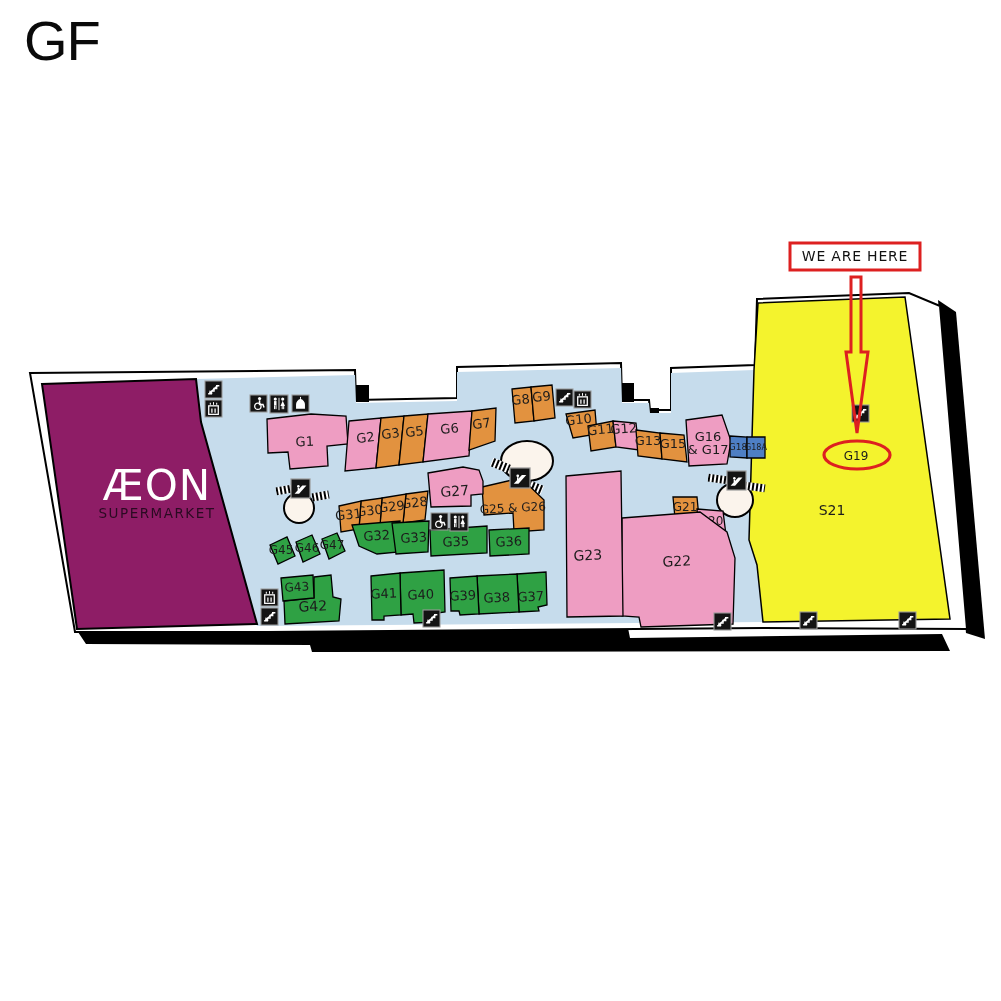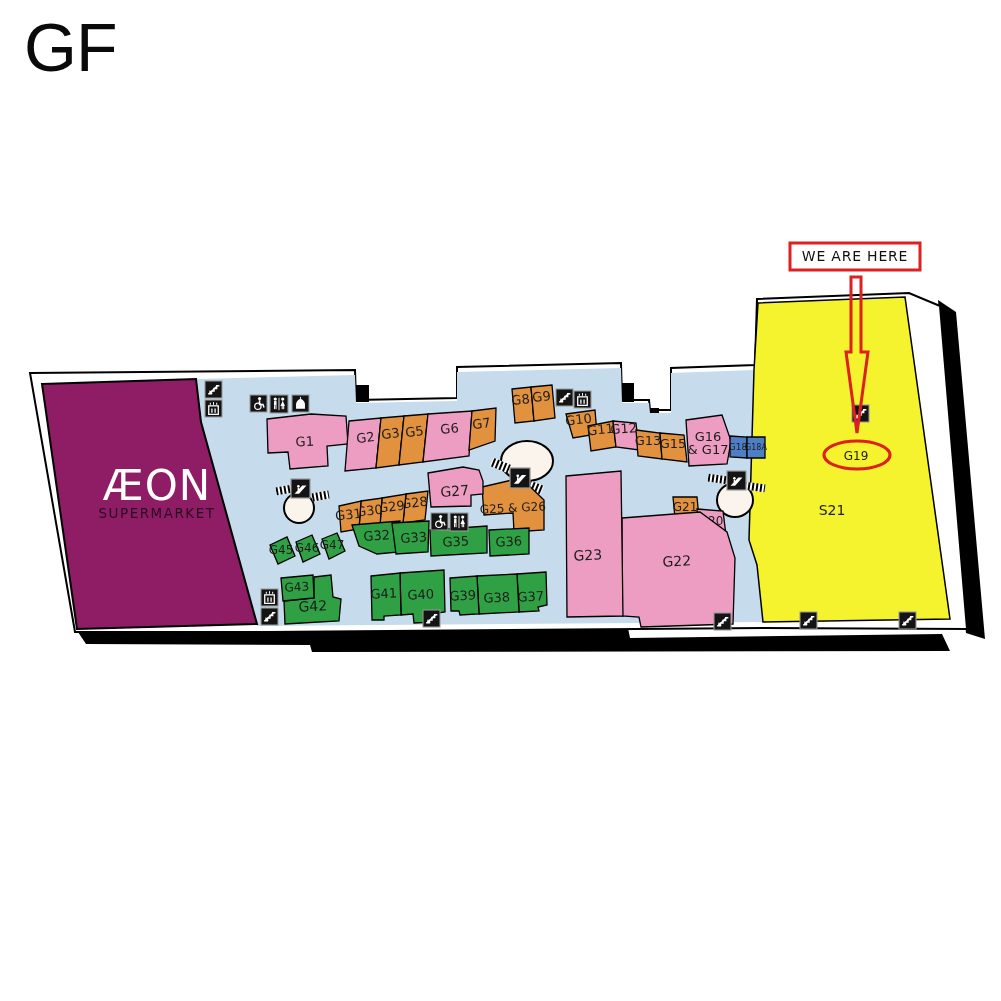--- a/index.html
+++ b/index.html
@@ -1,18 +1,18 @@
 <!DOCTYPE html>
 <html><head>
 <meta charset="utf-8">
 <style>
   html,body{margin:0;padding:0;background:#ffffff;}
   body{width:1001px;height:1001px;position:relative;overflow:hidden;
        font-family:"Liberation Sans", sans-serif;}
-  .gf-title{position:absolute;left:24px;top:8px;font-size:68px;color:#0a0a0a;
+  .gf-title{position:absolute;left:24px;top:8px;font-size:56px;color:#0a0a0a;
             letter-spacing:-1px;font-family:"Liberation Sans",sans-serif;}
   svg{position:absolute;left:0;top:0;}
   text{font-family:"DejaVu Sans","Liberation Sans",sans-serif;}
 </style>
 </head>
 <body>
 
 <div class="gf-title">GF</div>
 
 <svg id="map" viewBox="0 0 1001 1001" width="1001" height="1001">

